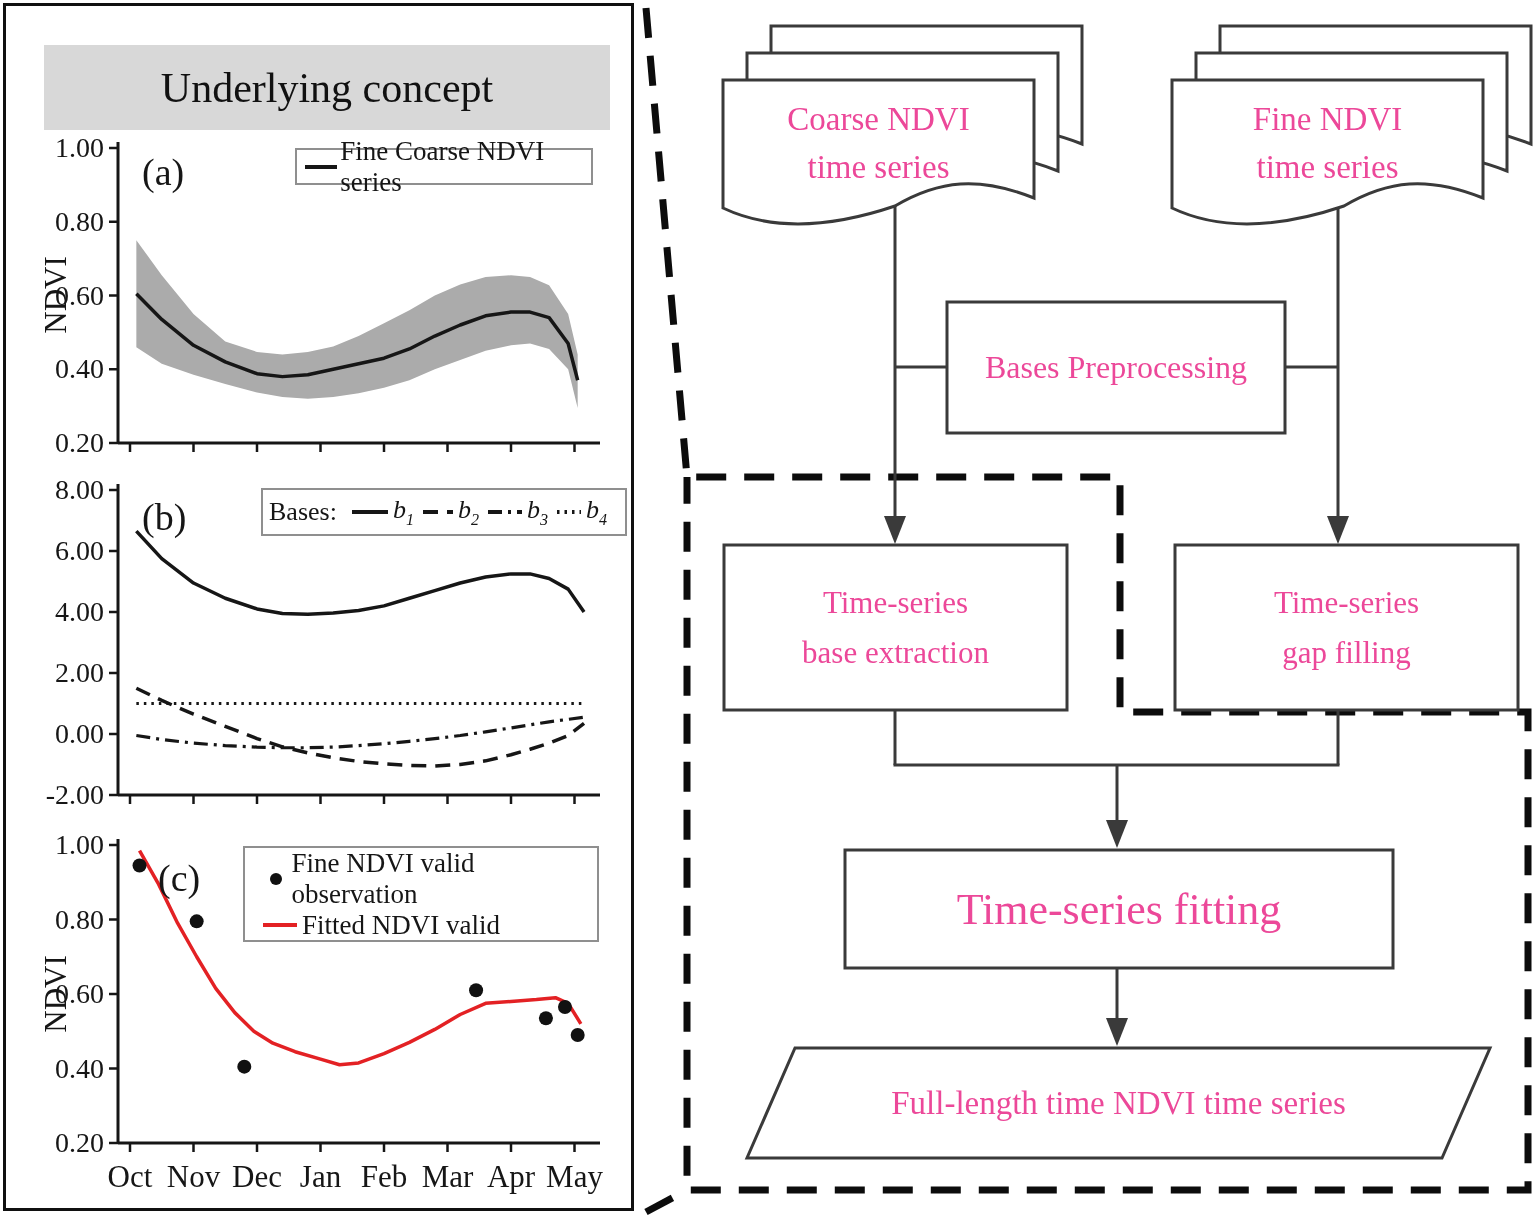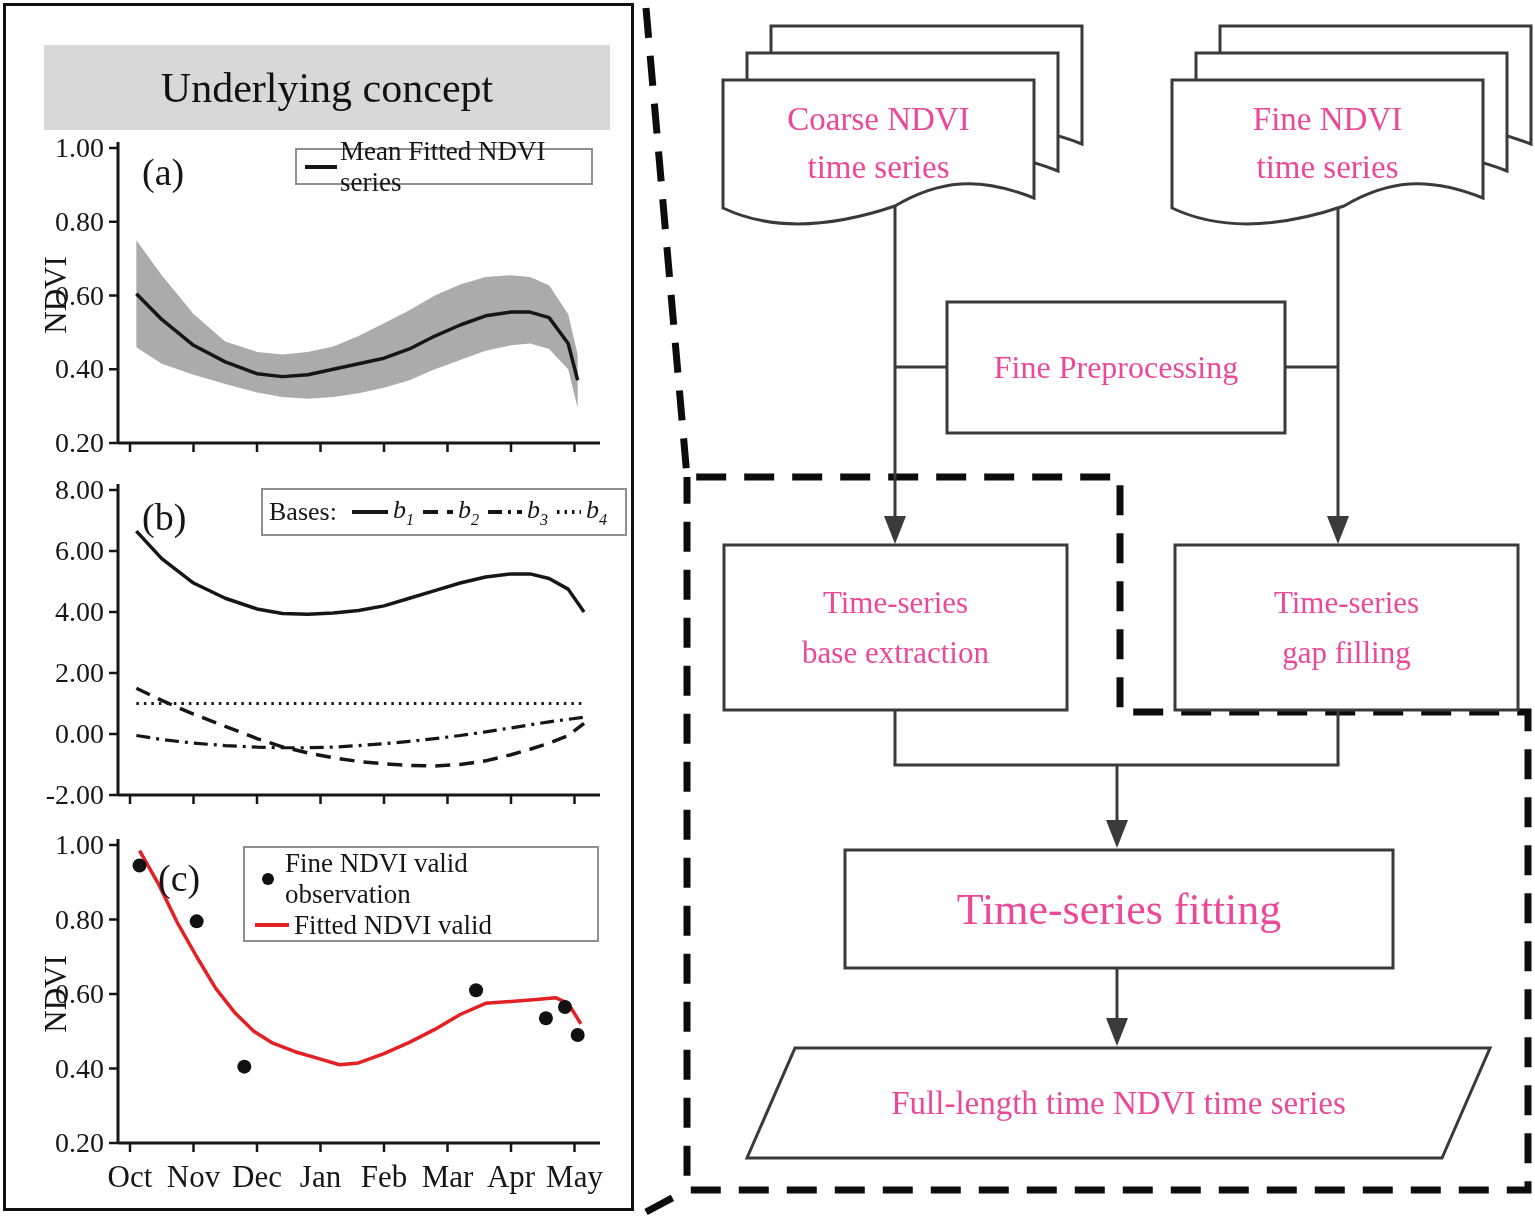--- a/index.html
+++ b/index.html
@@ -11,21 +11,21 @@
                      background:#fff;box-sizing:border-box;}
   #title-bar{left:44px;top:45px;width:566px;height:85px;background:#d8d8d8;
              display:flex;align-items:center;justify-content:center;
              font-size:42px;color:#111;}
   #chart-svg{left:0;top:0;}
   .panel-letter{font-size:38px;color:#161616;}
   .ylabel{width:140px;height:36px;display:flex;align-items:center;justify-content:center;
           font-size:31px;color:#161616;transform:translate(-50%,-50%) rotate(-90deg);}
   .legend{border:2px solid #8f8f8f;background:#fff;display:flex;align-items:center;
           color:#161616;box-sizing:border-box;padding:0 6px;}
-  .legend-col{flex-direction:column;align-items:flex-start;justify-content:center;padding:4px 8px;}
+  .legend-col{flex-direction:column;align-items:flex-start;justify-content:center;padding:4px 16px;}
   .lg-row{display:flex;align-items:center;}
   .lg-item{display:inline-flex;align-items:center;margin-left:7px;}
   .lg-item:first-child{margin-left:0;}
   .lg-item svg{display:block;}
   .lg-lab{margin-left:3px;}
   .lg-lab i{font-style:italic;}
   .lg-lab sub{font-style:italic;font-size:0.62em;vertical-align:-0.45em;}
   #legend-a{left:295px;top:148px;width:298px;height:37px;font-size:27px;}
   #legend-b{left:239px;top:488px;width:366px;height:48px;font-size:26px;margin-left:22px;}
   #legend-c{left:243px;top:846px;width:356px;height:96px;font-size:27px;}
@@ -148,21 +148,21 @@
   <div class="abs panel-letter" style="left:158px;top:856px;">(c)</div>
 
   <div class="abs ylabel" style="left:56px;top:295px;">NDVI</div>
   <div class="abs ylabel" style="left:56px;top:994px;">NDVI</div>
 
   <div class="abs legend" id="legend-a">
       <span class="lg-item">
         <svg width="38" height="18">
           <line x1="2" y1="9" x2="36" y2="9" stroke="#161616" stroke-width="4"></line>
         </svg>
-        <span class="lg-lab">Mean Fitted NDVI series</span>
+        <span class="lg-lab">Fine Coarse NDVI series</span>
       </span>
     </div>
   <div class="abs legend" id="legend-b">
       <span class="lg-prefix">Bases:</span>
       <span class="lg-item">
         <svg width="40" height="18">
           <line x1="2" y1="9" x2="38" y2="9" stroke="#161616" stroke-width="4"></line>
         </svg>
         <span class="lg-lab"><i>b</i><sub>1</sub></span>
       </span>
@@ -246,20 +246,20 @@
       <rect x="1175" y="545" width="343" height="165"></rect>
       <rect x="845" y="850" width="548" height="118"></rect>
       <path d="M795,1048 L1490,1048 L1442,1158 L747,1158 Z"></path>
     </g>
   </svg>
 
   <div class="abs flow-label" id="lbl-coarse">Coarse NDVI
 time series</div>
   <div class="abs flow-label" id="lbl-fine">Fine NDVI
 time series</div>
-  <div class="abs flow-label" id="lbl-preproc">Fine Preprocessing</div>
+  <div class="abs flow-label" id="lbl-preproc">Bases Preprocessing</div>
   <div class="abs flow-label" id="lbl-base">Time-series
 base extraction</div>
   <div class="abs flow-label" id="lbl-gap">Time-series
 gap filling</div>
   <div class="abs flow-label" id="lbl-fit">Time-series fitting</div>
   <div class="abs flow-label" id="lbl-out">Full-length time NDVI time series</div>
 </div>
 
 </body></html>

